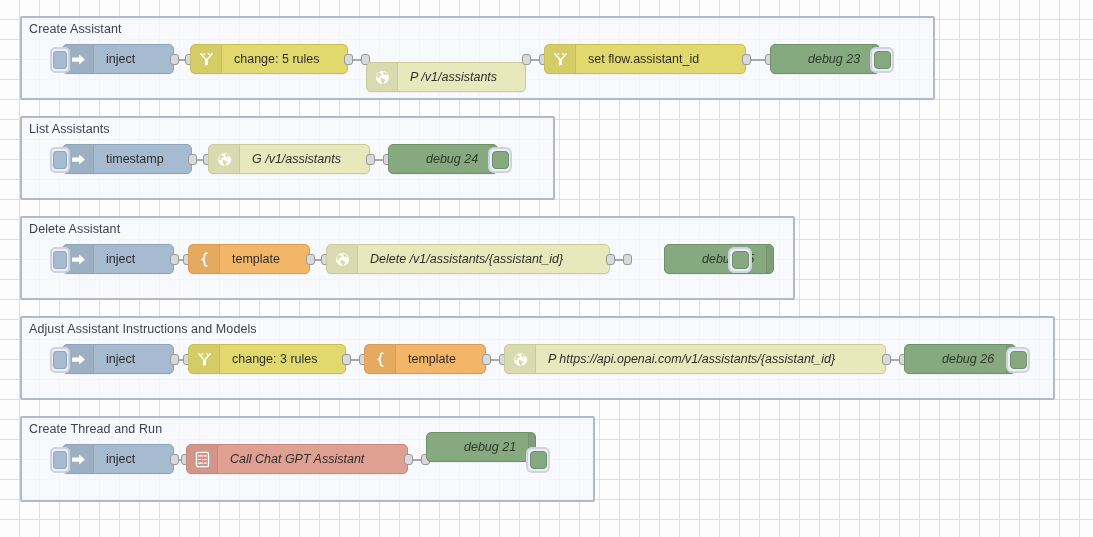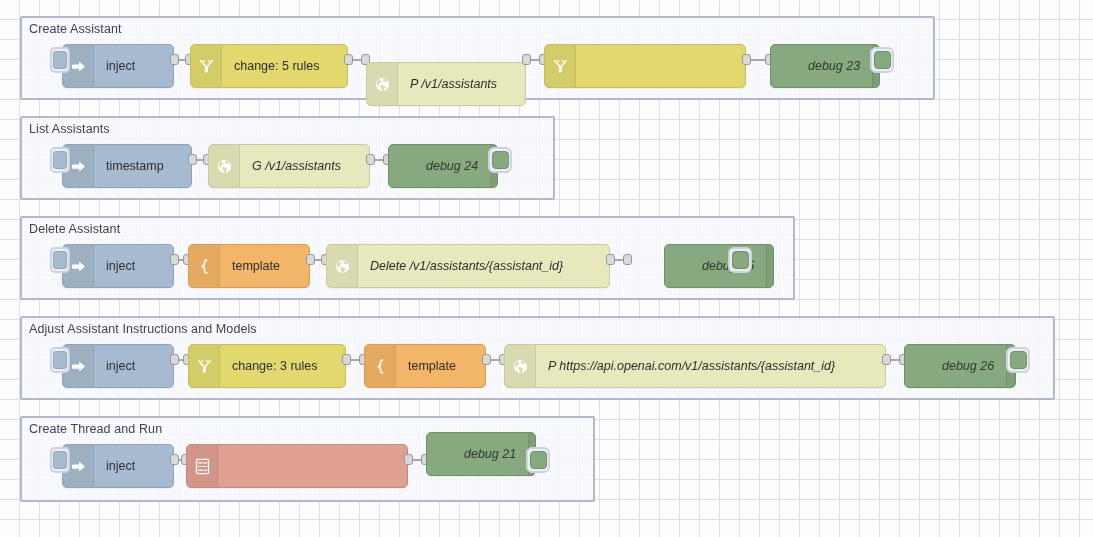--- a/index.html
+++ b/index.html
@@ -41,21 +41,21 @@
     top: 4px;
     font-size: 12.5px;
     color: #3d3f52;
     white-space: nowrap;
     letter-spacing: .1px;
   }
 
   
   .node {
     position: absolute;
-    height: 44px;
+    height: 30px;
     box-sizing: border-box;
     border: 1px solid #999;
     border-radius: 5px;
     display: flex;
     align-items: stretch;
     overflow: hidden;
     box-shadow: 0 1px 0 rgba(0,0,0,0.04);
   }
   .node .iconband {
     width: 30px;
@@ -211,20 +211,21 @@
     <div class="port" style="left: 539px; top: 54px;"></div>
     <div class="node n-change" style="left: 544px; top: 44px; width: 202px;">
       <div class="iconband">
         <svg class="gi" width="17" height="17" viewBox="0 0 24 24">
           <path fill="none" stroke="#fff" stroke-width="2.2" stroke-linecap="round" d="M4 4l7 8M20 4l-7 8M11 12v7M13 12v7"></path>
           <path fill="#fff" d="M9 17.5l2 4 2-4z"></path>
           <path fill="#fff" d="M11 2.8l-4 1 1.6 2.7z"></path>
           <path fill="#fff" d="M13.4 2.8l4 1-1.6 2.7z"></path>
         </svg>
       </div>
+      <div class="label">set flow.assistant_id</div>
     </div>
     <div class="port" style="left: 742px; top: 54px;"></div>
     <div class="wire" style="left: 751px; width: 14px; top: 59px;"></div>
     <div class="port" style="left: 765px; top: 54px;"></div>
     <div class="node n-debug" style="left: 770px; top: 44px; width: 110px;">
       <div class="label italic">debug 23</div>
       <div class="iconband right">
         <svg class="gi" width="14" height="17" viewBox="0 0 24 24">
           <g fill="#fff">
             <rect x="4" y="3" width="16" height="2.1" rx="1"></rect>
@@ -443,20 +444,21 @@
           <g fill="none" stroke="#fff" stroke-width="1.7" stroke-linecap="round">
             <path d="M6.5 7h5"></path>
             <path d="M14 7h3.5"></path>
             <path d="M6.5 12h3"></path>
             <path d="M12 12h5.5"></path>
             <path d="M6.5 17h6"></path>
             <path d="M15 17h2.5"></path>
           </g>
         </svg>
       </div>
+      <div class="label italic">Call Chat GPT Assistant</div>
     </div>
     <div class="port" style="left: 404px; top: 454px;"></div>
     <div class="wire" style="left: 413px; width: 8px; top: 459px;"></div>
     <div class="port" style="left: 421px; top: 454px;"></div>
     <div class="node n-debug" style="left: 426px; top: 432px; width: 110px;">
       <div class="label italic">debug 21</div>
       <div class="iconband right">
         <svg class="gi" width="14" height="17" viewBox="0 0 24 24">
           <g fill="#fff">
             <rect x="4" y="3" width="16" height="2.1" rx="1"></rect>

